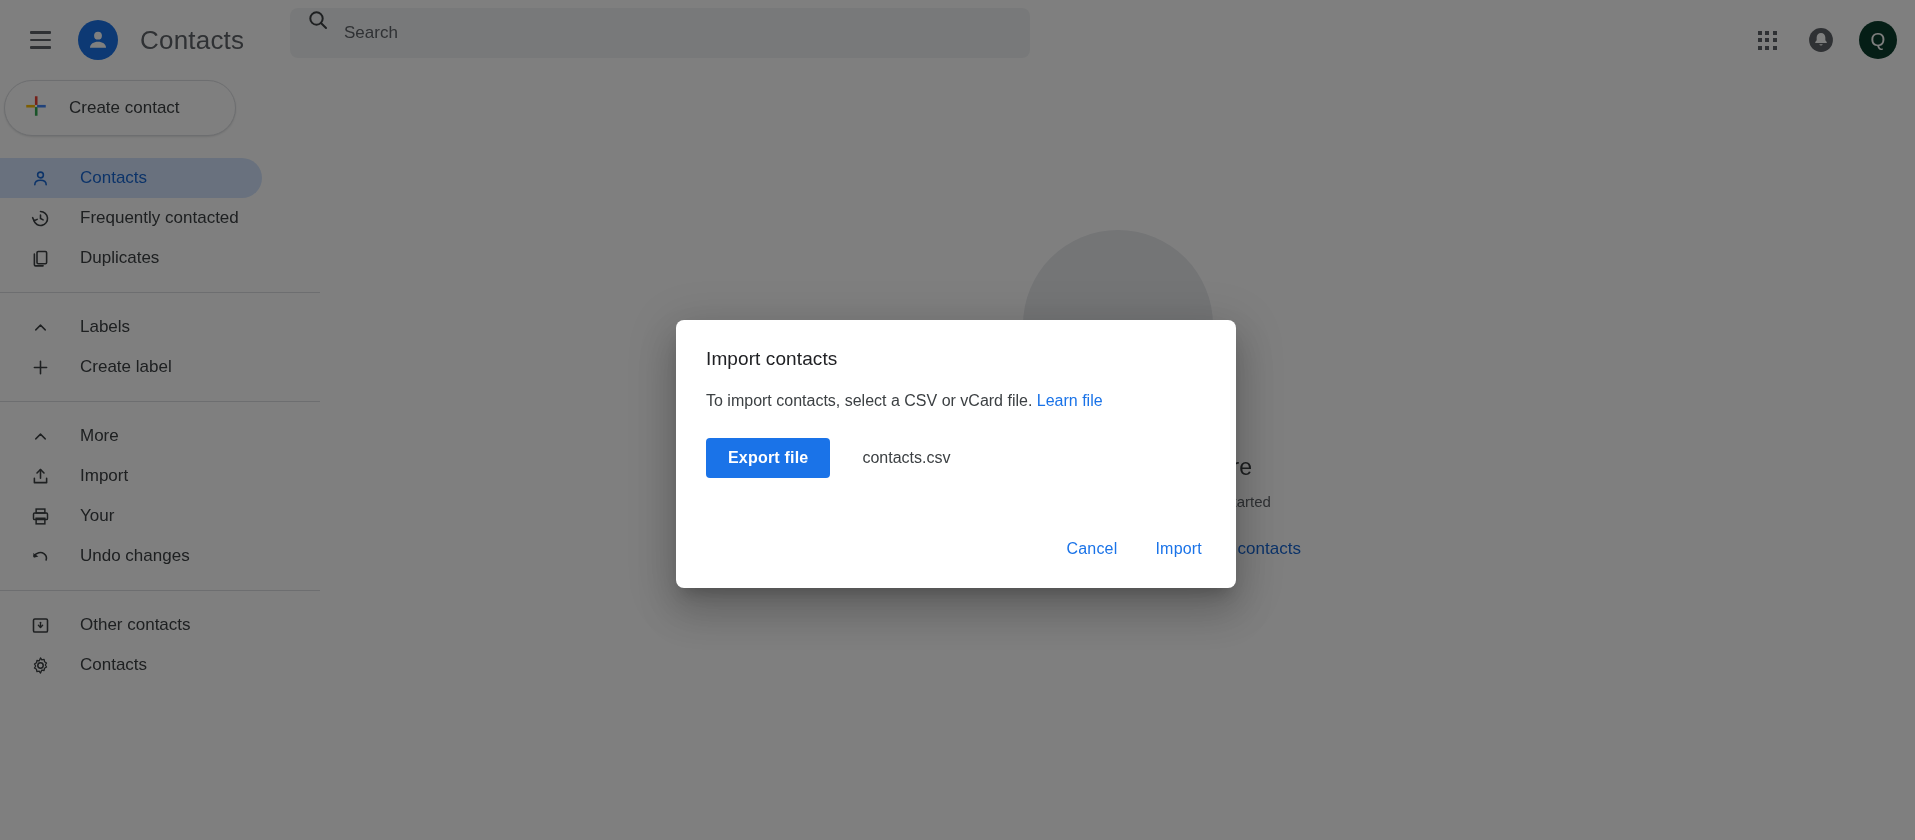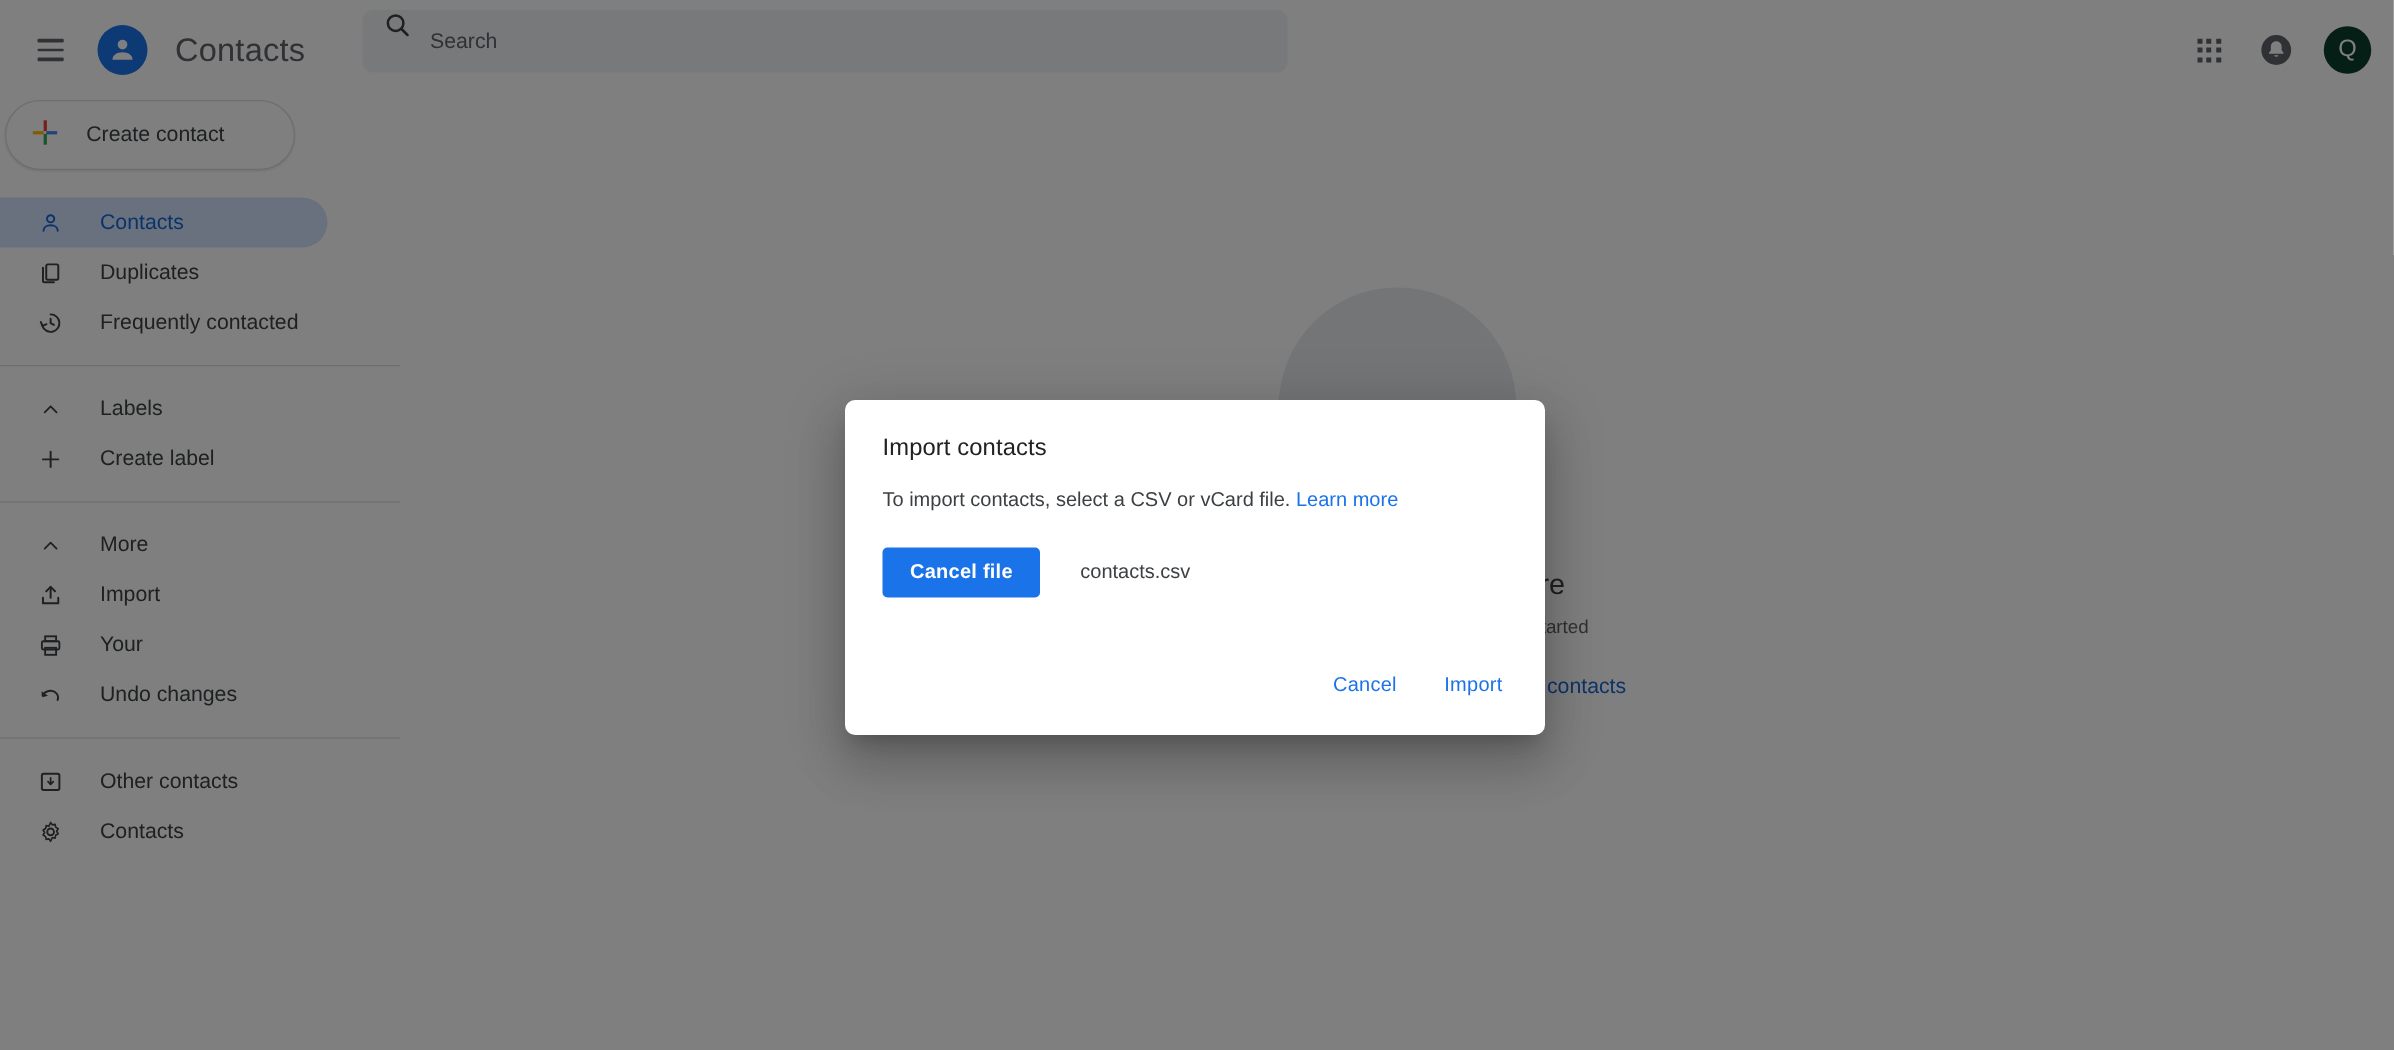--- a/index.html
+++ b/index.html
@@ -243,36 +243,36 @@
             <circle cx="12" cy="8" r="3.3" fill="none" stroke="#1967d2" stroke-width="1.8"></circle>
             <path d="M5.5 19c0-3.3 3-5 6.5-5s6.5 1.7 6.5 5" fill="none" stroke="#1967d2" stroke-width="1.8" stroke-linecap="round"></path>
           </svg>
         </span>
         <span class="lbl">Contacts</span>
       </div>
 
       <div class="navitem">
         <span class="ico">
           <svg width="21" height="21" viewBox="0 0 24 24" aria-hidden="true">
-            <rect x="8" y="4" width="11" height="14" rx="1.4" fill="none" stroke="#3c4043" stroke-width="1.8"></rect>
-            <path d="M5 7v12a1.4 1.4 0 0 0 1.4 1.4H15" fill="none" stroke="#3c4043" stroke-width="1.8" stroke-linecap="round"></path>
-          </svg>
-        </span>
-        <span class="lbl">Duplicates</span>
-      </div>
-
-      <div class="navitem">
-        <span class="ico">
-          <svg width="21" height="21" viewBox="0 0 24 24" aria-hidden="true">
             <path d="M12 4a8 8 0 1 1-7.6 10.4" fill="none" stroke="#3c4043" stroke-width="1.8" stroke-linecap="round"></path>
             <polyline points="3,11 4.6,14.6 8.2,13" fill="none" stroke="#3c4043" stroke-width="1.8" stroke-linecap="round" stroke-linejoin="round"></polyline>
             <polyline points="12,8 12,12 15,13.6" fill="none" stroke="#3c4043" stroke-width="1.8" stroke-linecap="round"></polyline>
           </svg>
         </span>
         <span class="lbl">Frequently contacted</span>
+      </div>
+
+      <div class="navitem">
+        <span class="ico">
+          <svg width="21" height="21" viewBox="0 0 24 24" aria-hidden="true">
+            <rect x="8" y="4" width="11" height="14" rx="1.4" fill="none" stroke="#3c4043" stroke-width="1.8"></rect>
+            <path d="M5 7v12a1.4 1.4 0 0 0 1.4 1.4H15" fill="none" stroke="#3c4043" stroke-width="1.8" stroke-linecap="round"></path>
+          </svg>
+        </span>
+        <span class="lbl">Duplicates</span>
       </div>
 
       <div class="divider"></div>
 
       <div class="section-head">
         <span class="ico">
           <svg width="19" height="19" viewBox="0 0 24 24" aria-hidden="true">
             <polyline points="6,15 12,9 18,15" fill="none" stroke="#3c4043" stroke-width="1.8" stroke-linecap="round" stroke-linejoin="round"></polyline>
           </svg>
         </span>
@@ -387,25 +387,25 @@
   </div>
 </div>
 
 <div class="scrim"></div>
 
 <div class="dialog">
   <div class="dlg-title">Import contacts</div>
 
   <div class="dlg-body">
     <span>To import contacts, select a CSV or vCard file.</span>
-    <a class="dlg-link" href="#">Learn more</a>
+    <a class="dlg-link" href="#">Learn file</a>
   </div>
 
   <div class="file-row">
-    <button class="select-file">Cancel file</button>
+    <button class="select-file">Export file</button>
     <span class="file-name">contacts.csv</span>
   </div>
 
   <div class="dlg-actions">
     <button class="textbtn">Cancel</button>
     <button class="textbtn">Import</button>
   </div>
 </div>
 
 </body></html>

